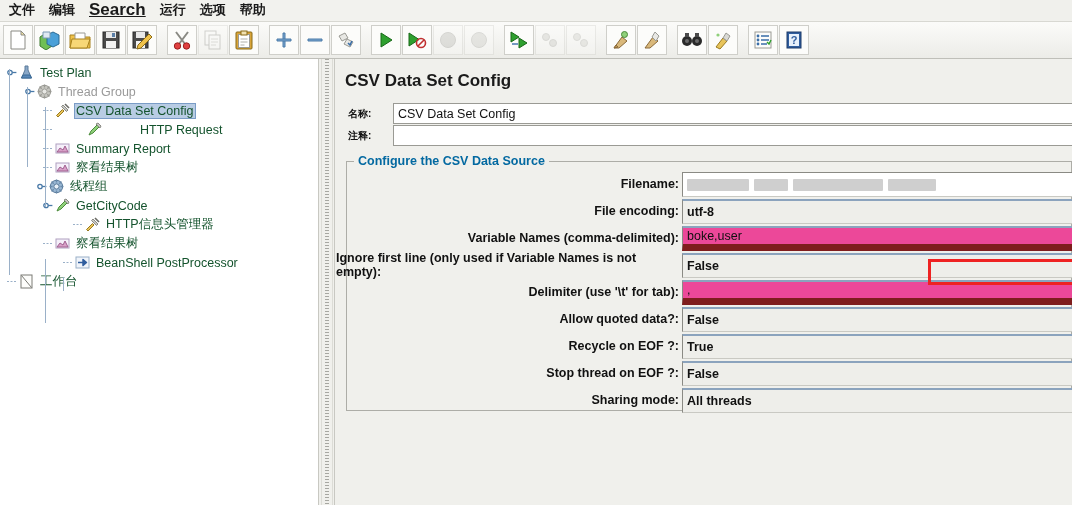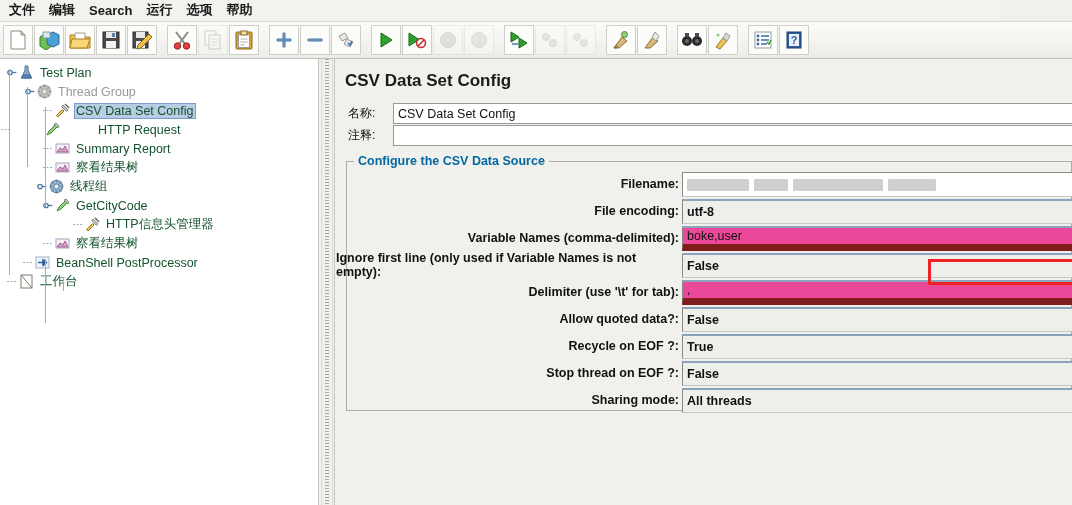--- a/index.html
+++ b/index.html
@@ -19,21 +19,21 @@
     position: absolute; left: 0; top: 0; width: 1000px; height: 21px;
     background: #f2f2ee;
     display: flex; align-items: center;
     padding-left: 2px;
   }
   .menu-item {
     font-size: 13px; font-weight: bold; color: #1a1a1a;
     padding: 1px 7px 2px 7px; white-space: nowrap; cursor: default;
     letter-spacing: 0px;
   }
-  .menu-item.latin { font-size: 13px; }
+  .menu-item.latin { font-size: 17px; text-decoration: underline; }
 
   
   #toolbar {
     position: absolute; left: 0; top: 21px; width: 1072px; height: 38px;
     background: linear-gradient(#fbfbf9, #ecece8);
     border-top: 1px solid #d8d8d2;
     border-bottom: 1px solid #bfbfb9;
     display: flex; align-items: center;
     padding-left: 2px;
   }
@@ -96,21 +96,21 @@
     position: absolute; left: 9px; top: 12px;
     font-size: 17px; font-weight: bold; color: #1a1a1a;
   }
   .nameRow {
     position: absolute; left: 9px; width: 727px; height: 21px;
     display: flex; align-items: stretch;
     background: #f0f0ec;
   }
   .nameRow .lbl {
     width: 48px; flex: 0 0 48px;
-    font-size: 12px; font-weight: normal; color: #111;
+    font-size: 10px; font-weight: bold; color: #111;
     display: flex; align-items: center; padding-left: 3px;
     background: #f0f0ec;
   }
   .nameRow .fld {
     flex: 1 1 auto;
     background: #fff;
     border: 1px solid #9a9a94;
     border-right: none;
     display: flex; align-items: center;
     padding-left: 4px;
@@ -408,21 +408,21 @@
           </span>
           <span class="ticon">
             <svg width="15" height="15" viewBox="0 0 15 15">
               <path d="M1.5 12.5l6-6 1.5 1.5-6 6z" fill="#e8c45a" stroke="#9a7a20"></path>
               <path d="M8 2l5 5-1.5 1.5-5-5z" fill="#c8c8c2" stroke="#8a8a84"></path>
               <path d="M10 1l4 4" stroke="#6a6a64" stroke-width="1.6"></path>
             </svg>
           </span>
           <span class="tlabel">CSV Data Set Config</span>
         </div>
-        <div class="trow" style=" gap: 32px;">
+        <div class="trow" style="padding-left: 42px; gap: 32px;">
           <span style="width: 12px; flex: 0 0 12px; display: flex; align-items: center; justify-content: center;">
             <svg width="11" height="11" viewBox="0 0 11 11">
               <path d="M0 5.5h9" stroke="#9ab0c8" stroke-width="1" stroke-dasharray="2,1.5"></path>
             </svg>
           </span>
           <span class="ticon">
             <svg width="15" height="15" viewBox="0 0 15 15">
               <path d="M2 13l2-4 7-7 2 2-7 7z" fill="#8fd07a" stroke="#4a8a3a"></path>
               <path d="M9 2l2-1 3 3-1 2z" fill="#c8c8c2" stroke="#8a8a84"></path>
             </svg>
@@ -510,21 +510,21 @@
             </svg>
           </span>
           <span class="ticon">
             <svg width="15" height="15" viewBox="0 0 15 15">
               <rect x="1" y="3" width="13" height="9" fill="#f5f0fa" stroke="#b0a0c0"></rect>
               <path d="M2 11l3-4 3 2 2-4 3 6z" fill="#d8a0c8" stroke="#a06090"></path>
             </svg>
           </span>
           <span class="tlabel">察看结果树</span>
         </div>
-        <div class="trow" style="padding-left: 22px;">
+        <div class="trow" style="padding-left: 62px;">
           <span style="width: 12px; flex: 0 0 12px; display: flex; align-items: center; justify-content: center;">
             <svg width="11" height="11" viewBox="0 0 11 11">
               <path d="M0 5.5h9" stroke="#9ab0c8" stroke-width="1" stroke-dasharray="2,1.5"></path>
             </svg>
           </span>
           <span class="ticon">
             <svg width="15" height="15" viewBox="0 0 15 15">
               <rect x="1" y="2" width="13" height="11" fill="#f0f4fa" stroke="#9ab0c8"></rect>
               <path d="M3 7.5h7M8 4.5l3.5 3L8 10.5z" fill="#2f5d9e" stroke="#2f5d9e" stroke-width="1.5" stroke-linejoin="round"></path>
             </svg>

